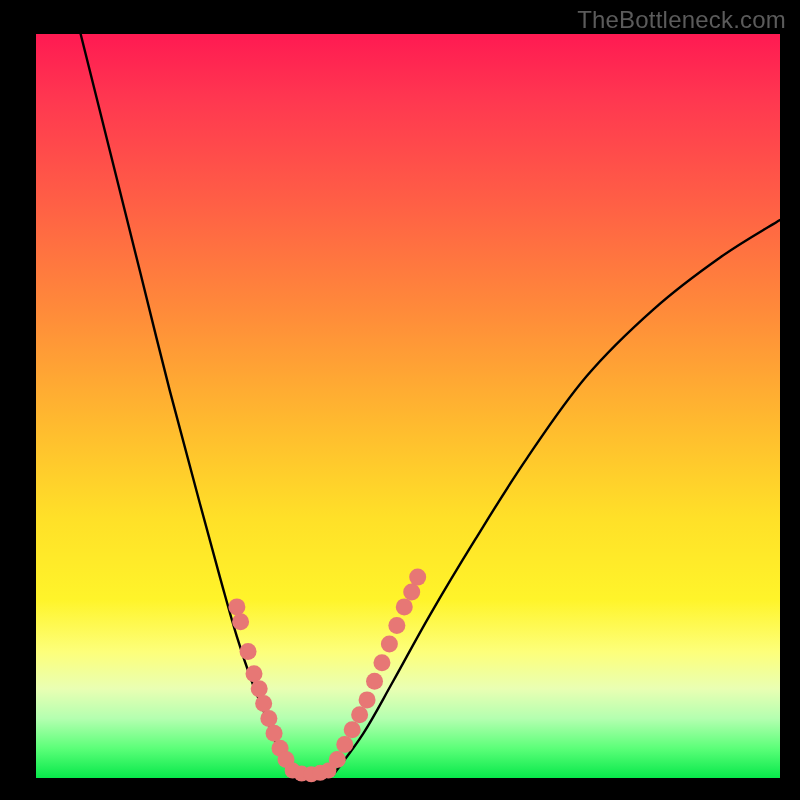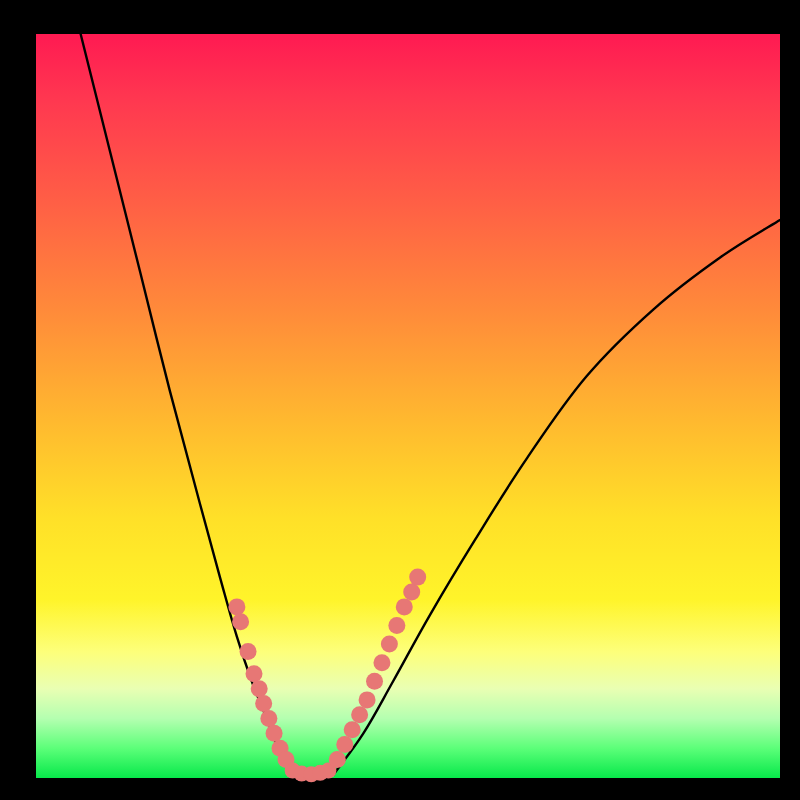--- a/index.html
+++ b/index.html
@@ -56,20 +56,21 @@
     top: 0;
     width: 744px;
     height: 744px;
     overflow: visible;
   }
 </style>
 </head>
 <body>
 
 <div class="frame">
+  <div class="watermark">TheBottleneck.com</div>
 
   <div class="plot-area">
     <svg class="curves" viewBox="0 0 744 744">
       <g id="curve-group">
           <path d="M 44.64 0 C 49.9968 21.427200000000013, 63.686400000000006 76.18560000000008, 74.4 119.04000000000008 C 85.1136 161.89440000000008, 93.44640000000001 195.2256, 104.16000000000001 238.07999999999998 C 114.87360000000001 280.9344, 123.20639999999999 315.6048, 133.92 357.12 C 144.6336 398.6352, 154.3056 433.90080000000006, 163.68 468.72 C 173.05440000000002 503.5392, 179.304 526.4544, 186 550.56 C 192.696 574.6655999999999, 195.52320000000003 585.2304, 200.88000000000002 602.64 C 206.23680000000002 620.0495999999999, 210.4032 632.5487999999999, 215.76 647.28 C 221.11679999999998 662.0112, 225.2832 671.088, 230.64 684.48 C 235.99679999999998 697.8720000000001, 240.16320000000002 711.636, 245.52 721.68 C 250.8768 731.7239999999999, 257.72159999999997 736.932, 260.4 740.28" fill="none" stroke="#000000" stroke-width="2.4" stroke-linecap="round"></path>
           <path d="M 297.6 740.28 C 302.95680000000004 732.9144, 316.6464 716.1, 327.36 699.36 C 338.0736 682.62, 345.0672 668.7072, 357.12 647.28 C 369.1728 625.8528, 379.5888 605.7647999999999, 394.32 580.3199999999999 C 409.0512 554.8752, 421.55039999999997 534.0432, 438.96 505.91999999999996 C 456.3696 477.79679999999996, 470.952 453.5424, 491.04 424.08 C 511.12800000000004 394.6176, 527.7936 369.02399999999994, 550.56 342.23999999999995 C 573.3263999999999 315.45599999999996, 593.4144 296.70719999999994, 617.52 275.28 C 641.6256 253.8528, 661.7136 239.27040000000005, 684.48 223.20000000000005 C 707.2464 207.12960000000004, 733.2864 192.696, 744 186" fill="none" stroke="#000000" stroke-width="2.4" stroke-linecap="round"></path>
         </g>
       <g id="marker-group">
           <circle cx="200.88000000000002" cy="572.88" r="8.5" fill="#e77775"></circle>
           <circle cx="204.60000000000002" cy="587.76" r="8.5" fill="#e77775"></circle>

